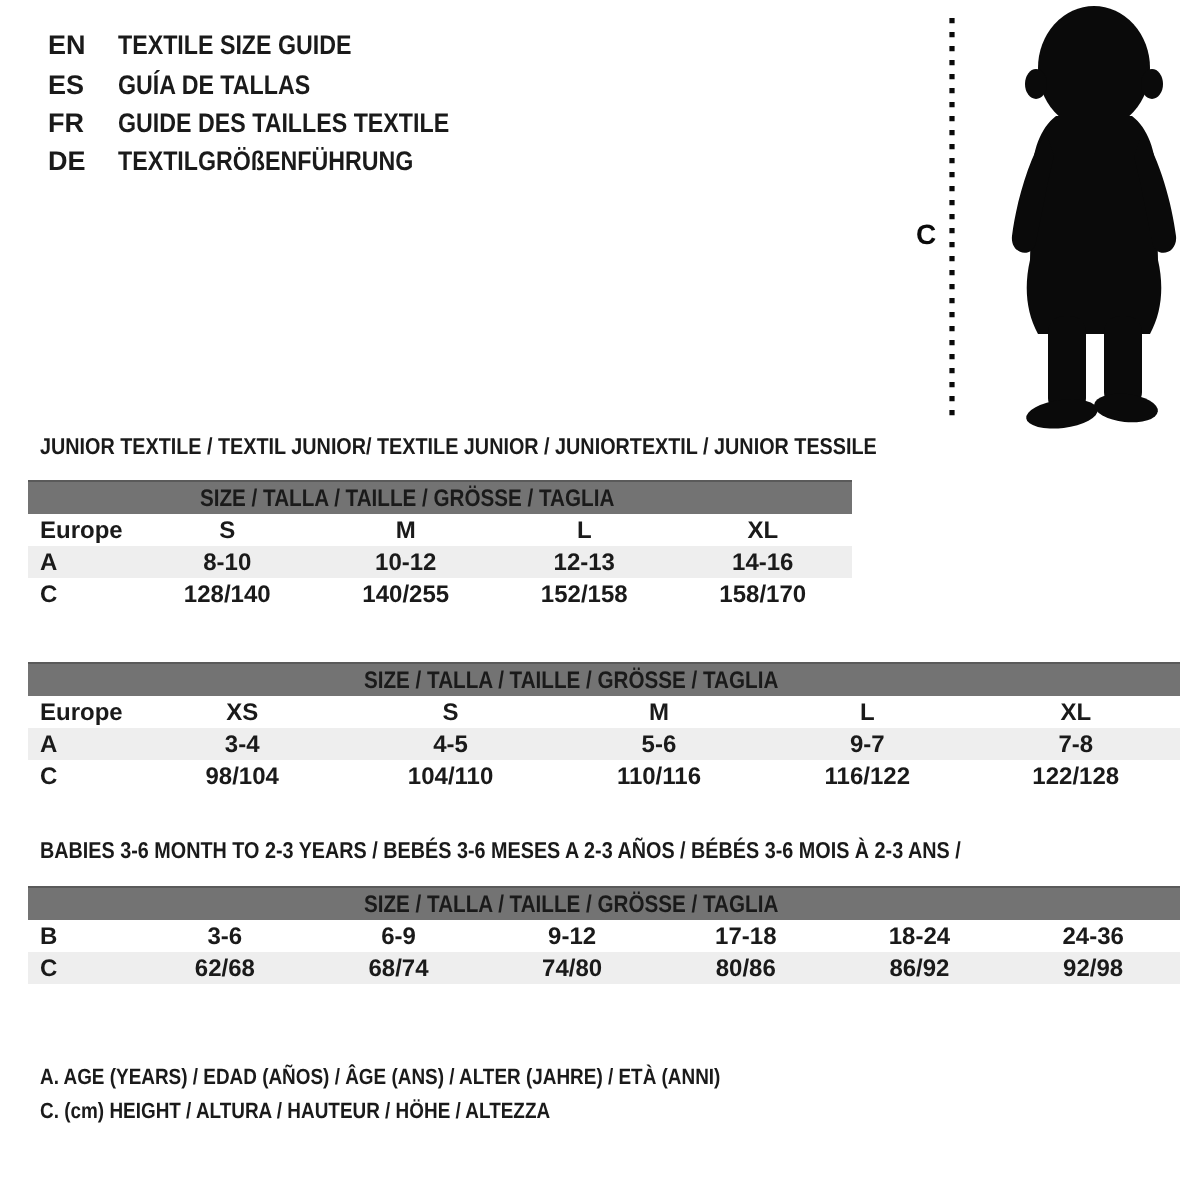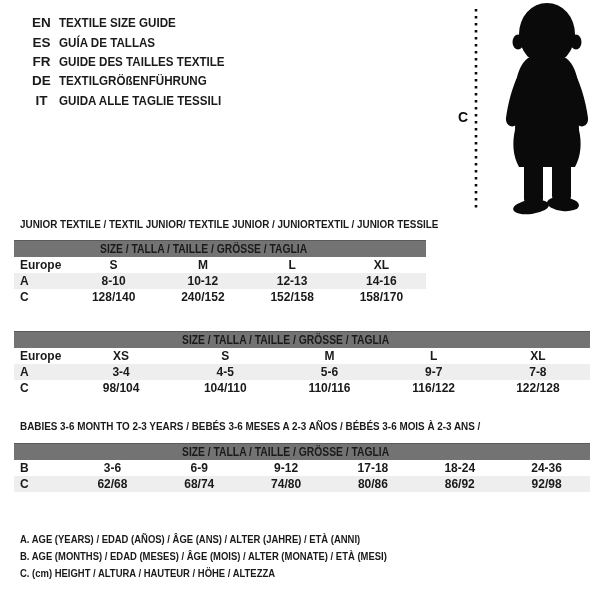--- a/index.html
+++ b/index.html
@@ -9,21 +9,21 @@
     position:relative;overflow:hidden;
   }
   .page{position:absolute;left:0;top:0;width:600px;height:600px;background:#fff;}
 
   
   .cond{display:inline-block;transform:scaleX(0.86);transform-origin:0 50%;white-space:nowrap;}
 
   
   .lang-list{position:absolute;left:24px;top:13px;}
   .lang-row{display:flex;height:19.4px;align-items:center;font-size:13.5px;font-weight:700;}
-  .lang-code{width:35px;flex:0 0 35px;text-align:center;}
+  .lang-code{width:35px;flex:0 0 35px;}
   .lang-label{flex:1;}
 
   
   .figure{position:absolute;left:450px;top:0;width:150px;height:220px;}
 
   
   .section{position:absolute;left:14px;}
   #sec-junior{top:218px;width:412px;}
   #sec-children{top:320px;width:576px;}
   #sec-babies{top:419px;width:576px;}
@@ -62,24 +62,20 @@
       <span class="lang-code">ES</span>
       <span class="lang-label cond">GUÍA DE TALLAS</span>
     </div>
     <div class="lang-row">
       <span class="lang-code">FR</span>
       <span class="lang-label cond">GUIDE DES TAILLES TEXTILE</span>
     </div>
     <div class="lang-row">
       <span class="lang-code">DE</span>
       <span class="lang-label cond">TEXTILGRÖßENFÜHRUNG</span>
-    </div>
-    <div class="lang-row">
-      <span class="lang-code">IT</span>
-      <span class="lang-label cond">GUIDA ALLE TAGLIE TESSILI</span>
     </div>
   </div>
 
   <div class="figure">
     <svg width="150" height="220" viewBox="0 0 150 220" xmlns="http://www.w3.org/2000/svg">
       <line x1="26" y1="9" x2="26" y2="210" stroke="#0a0a0a" stroke-width="2.6" stroke-dasharray="2.6 4.4"></line>
       <text x="8" y="122" font-family="Liberation Sans, sans-serif" font-size="14" font-weight="bold" fill="#0a0a0a">C</text>
       <g fill="#0a0a0a">
         <ellipse cx="97" cy="34" rx="28" ry="31"></ellipse>
         <ellipse cx="68" cy="42" rx="5.5" ry="7.5"></ellipse>
@@ -125,21 +121,21 @@
           <tr class="shaded">
             <td class="row-label">A</td>
             <td>8-10</td>
             <td>10-12</td>
             <td>12-13</td>
             <td>14-16</td>
           </tr>
           <tr>
             <td class="row-label">C</td>
             <td>128/140</td>
-            <td>240/152</td>
+            <td>140/255</td>
             <td>152/158</td>
             <td>158/170</td>
           </tr>
         </tbody>
     </table>
   </div>
 
   <div class="section" id="sec-children">
     <table class="size-table">
         <colgroup>
@@ -225,17 +221,16 @@
             <td>80/86</td>
             <td>86/92</td>
             <td>92/98</td>
           </tr>
         </tbody>
     </table>
   </div>
 
   <div class="legend">
     <div class="legend-line"><span class="cond">A. AGE (YEARS) / EDAD (AÑOS) / ÂGE (ANS) / ALTER (JAHRE) / ETÀ (ANNI)</span></div>
-    <div class="legend-line"><span class="cond">B. AGE (MONTHS) / EDAD (MESES) / ÂGE (MOIS) / ALTER (MONATE) / ETÀ (MESI)</span></div>
     <div class="legend-line"><span class="cond">C. (cm) HEIGHT / ALTURA / HAUTEUR / HÖHE / ALTEZZA</span></div>
   </div>
 
 </div>
 
 </body></html>

